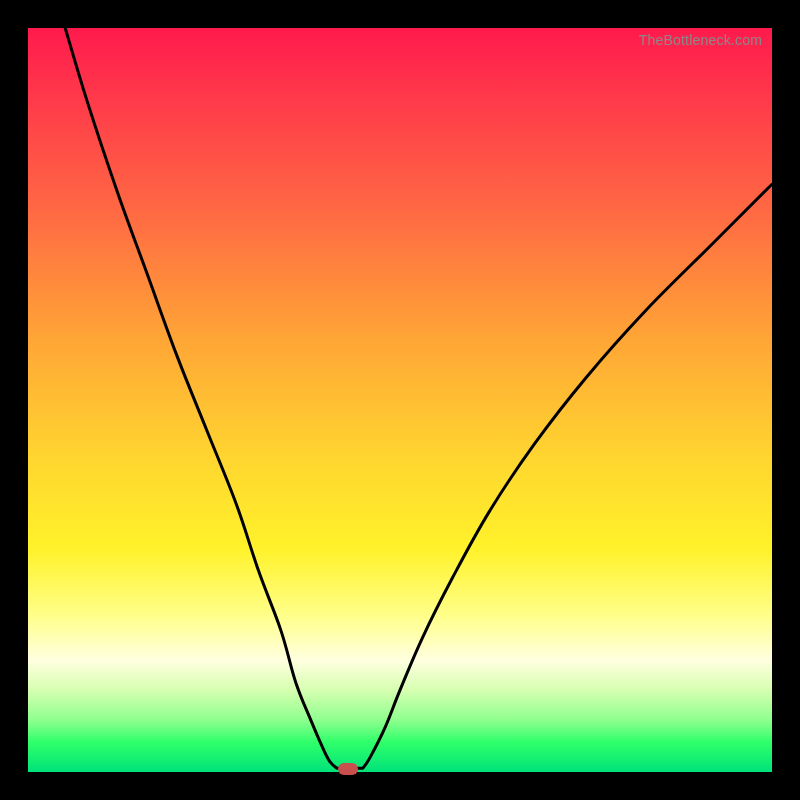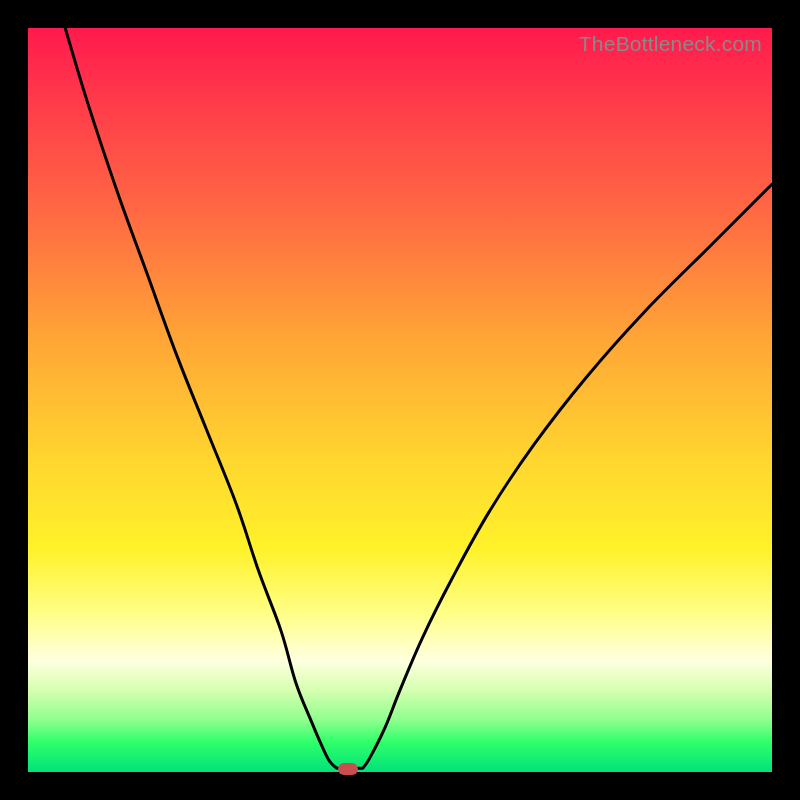--- a/index.html
+++ b/index.html
@@ -38,21 +38,21 @@
       #8fff8f 93%,
       #2fff6a 96%,
       #00e27a 100%
     );
   }
   .watermark {
     position: absolute;
     top: 4px;
     right: 10px;
     color: #8a8a8a;
-    font-size: 21px;
+    font-size: 14px;
     font-weight: 500;
     letter-spacing: 0.2px;
     text-align: right;
   }
   svg.curve {
     position: absolute;
     left: 0;
     top: 0;
     width: 744px;
     height: 744px;

